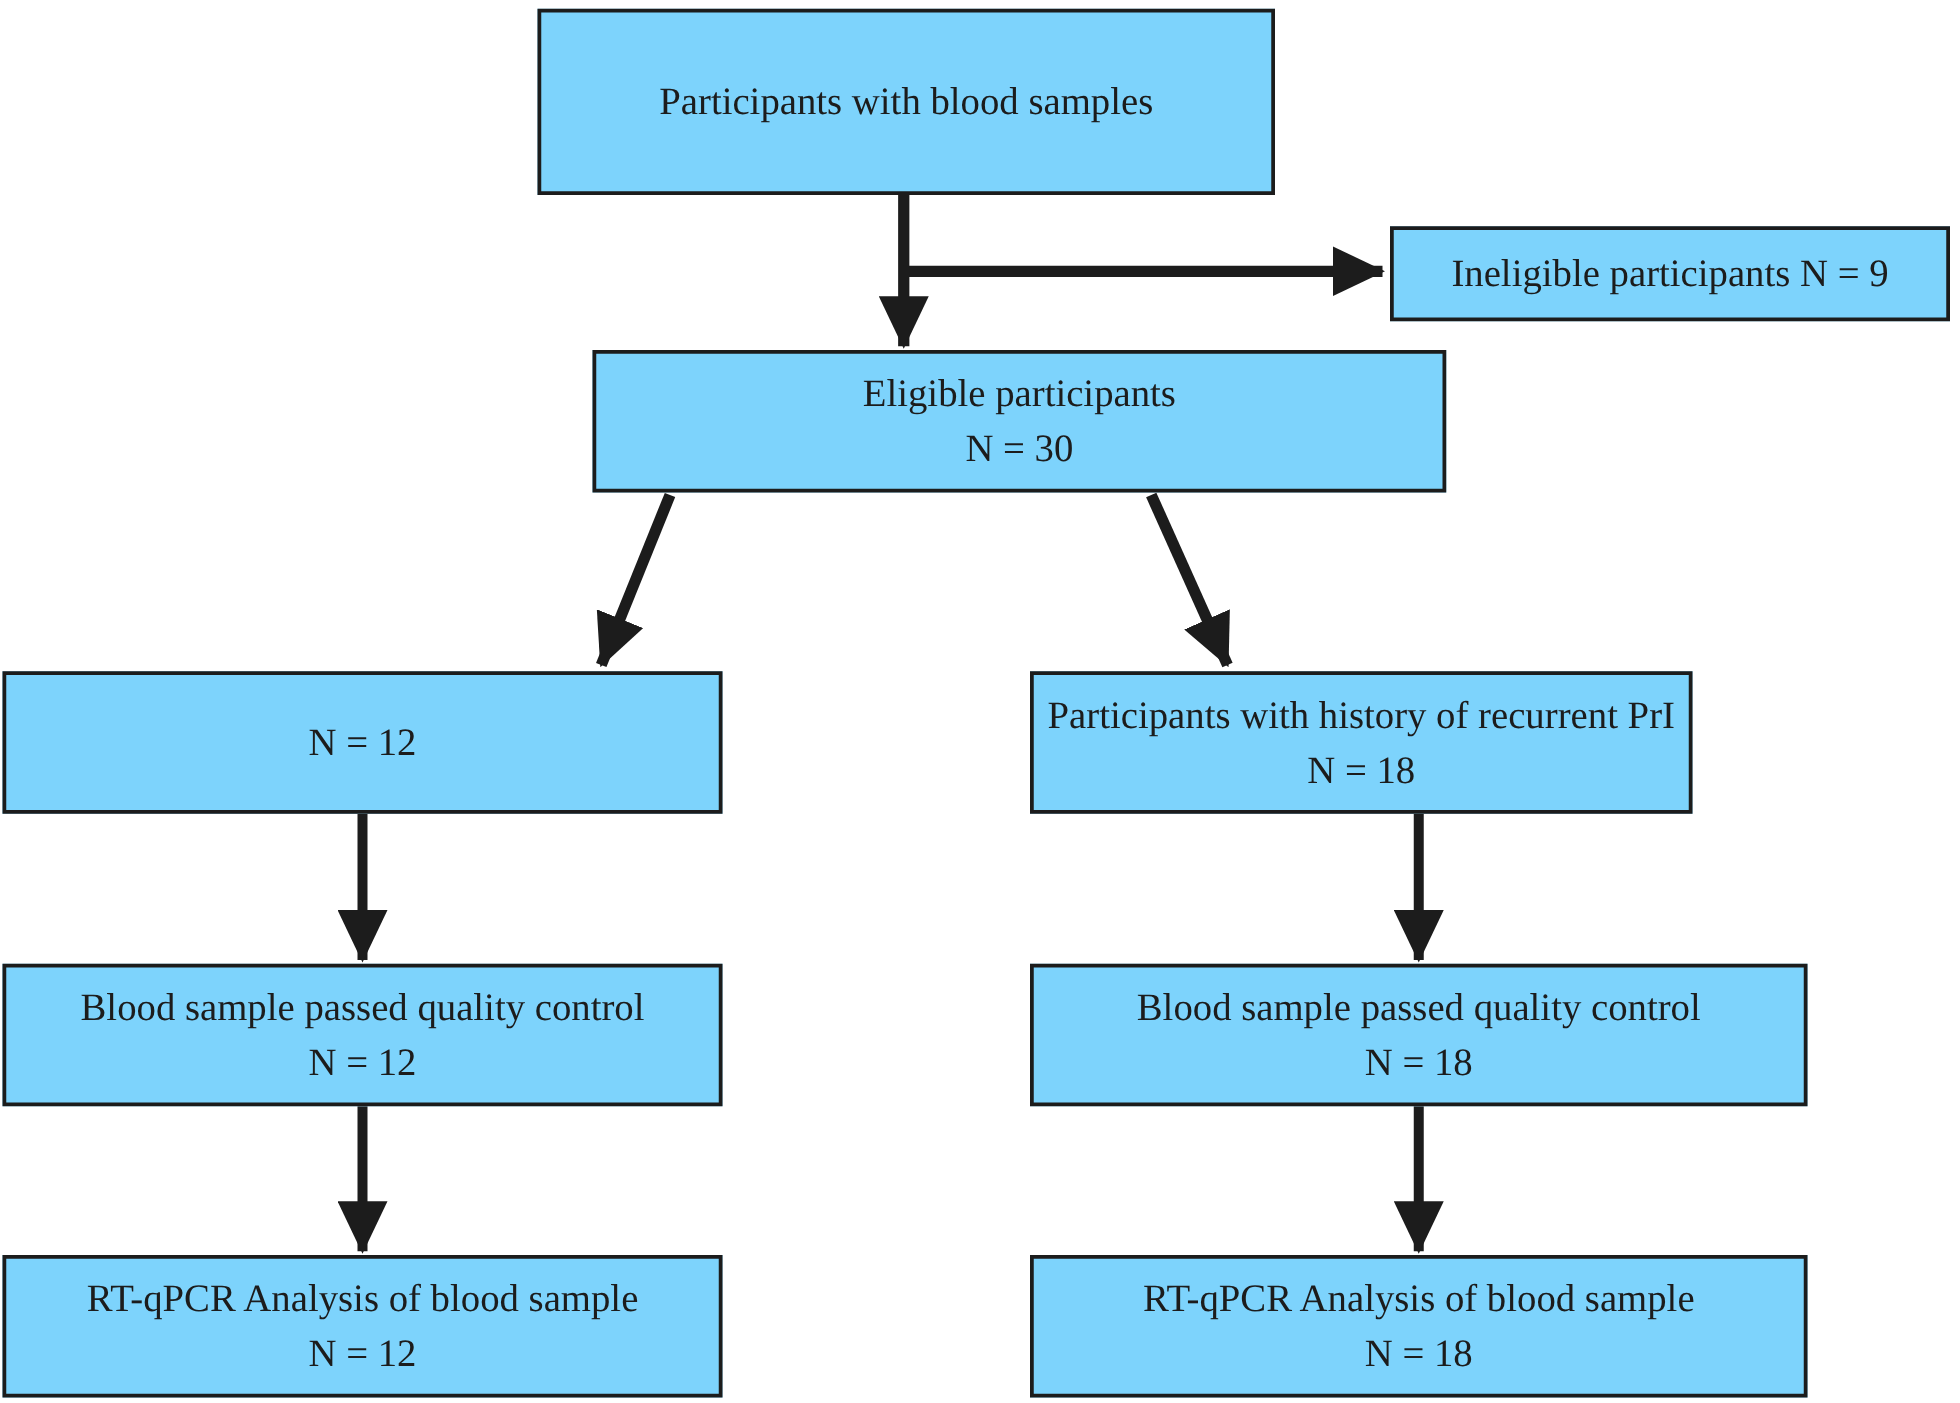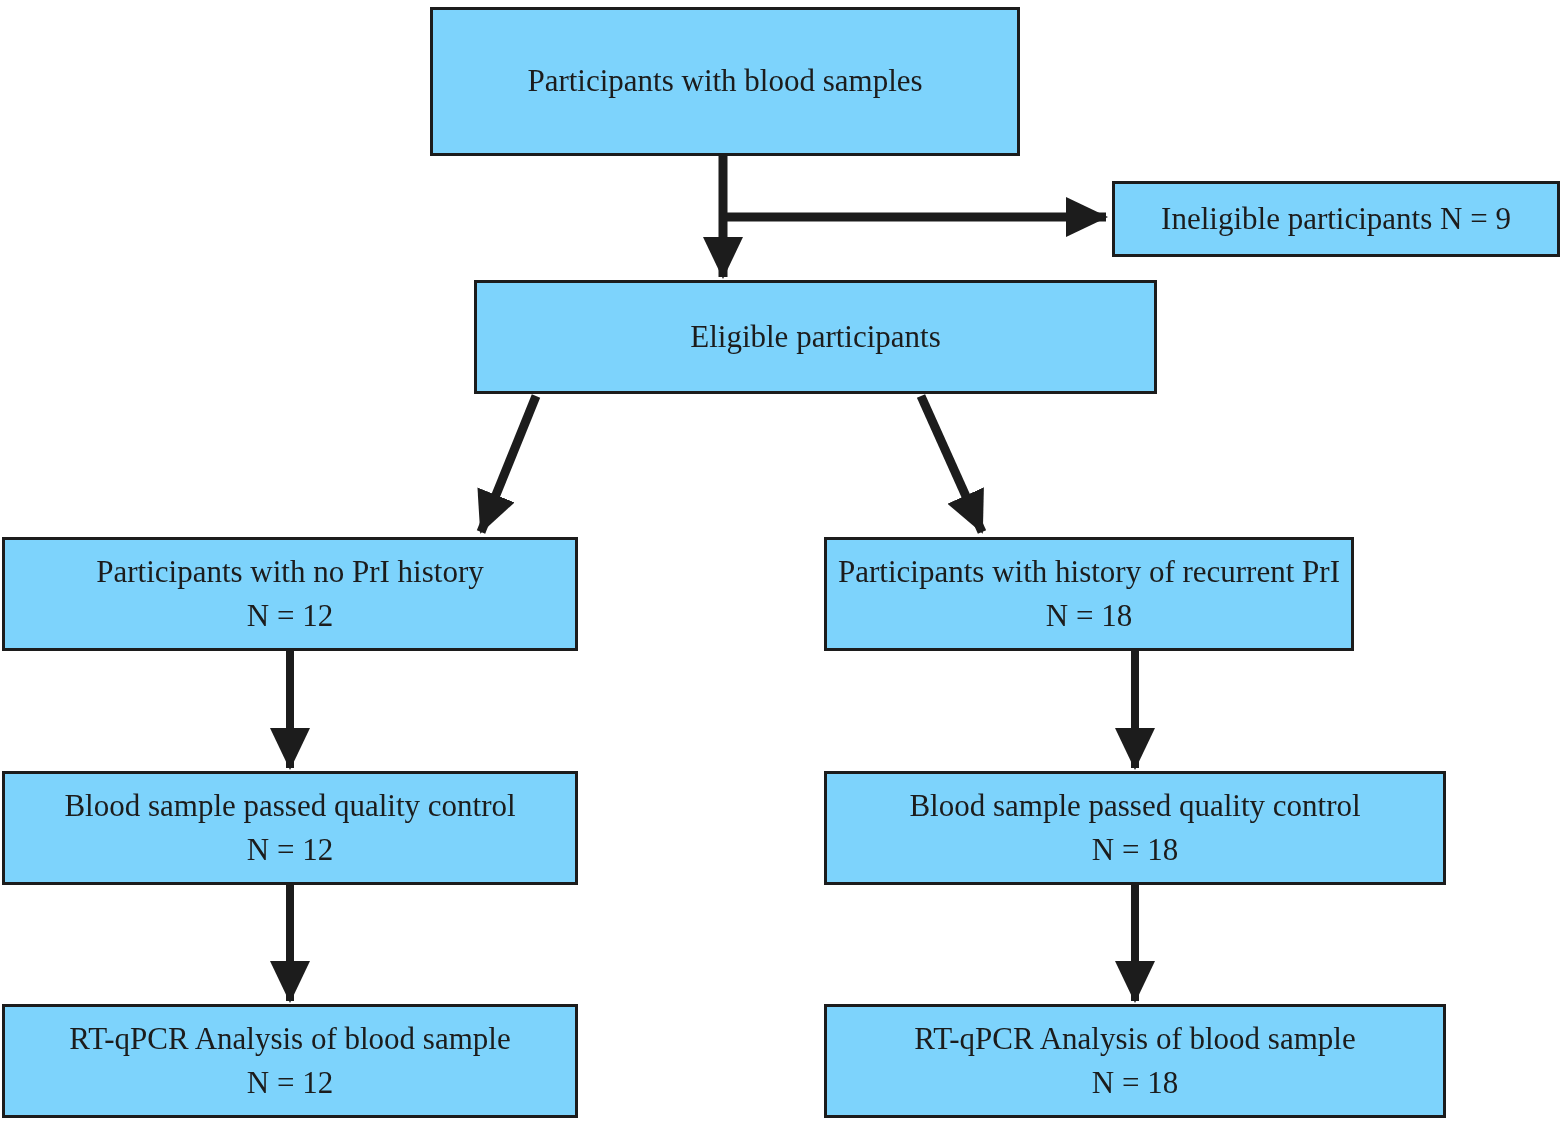--- a/index.html
+++ b/index.html
@@ -73,24 +73,24 @@
   <div class="box" style="left:430px; top:7px; width:590px; height:149px;">
     <div>Participants with blood samples</div>
   </div>
 
   <div class="box" style="left:1112px; top:181px; width:448px; height:76px;">
     <div>Ineligible participants N = 9</div>
   </div>
 
   <div class="box" style="left:430px; top:280px; width:683px; height:114px;margin-left:44px;">
     <div>Eligible participants</div>
+    <div>N = 30</div>
   </div>
 
   <div class="box" style="left:2px; top:537px; width:576px; height:114px;">
-    <div>Participants with no PrI history</div>
     <div>N = 12</div>
   </div>
 
   <div class="box" style="left:824px; top:537px; width:530px; height:114px;">
     <div>Participants with history of recurrent PrI</div>
     <div>N = 18</div>
   </div>
 
   <div class="box" style="left:2px; top:771px; width:576px; height:114px;">
     <div>Blood sample passed quality control</div>

